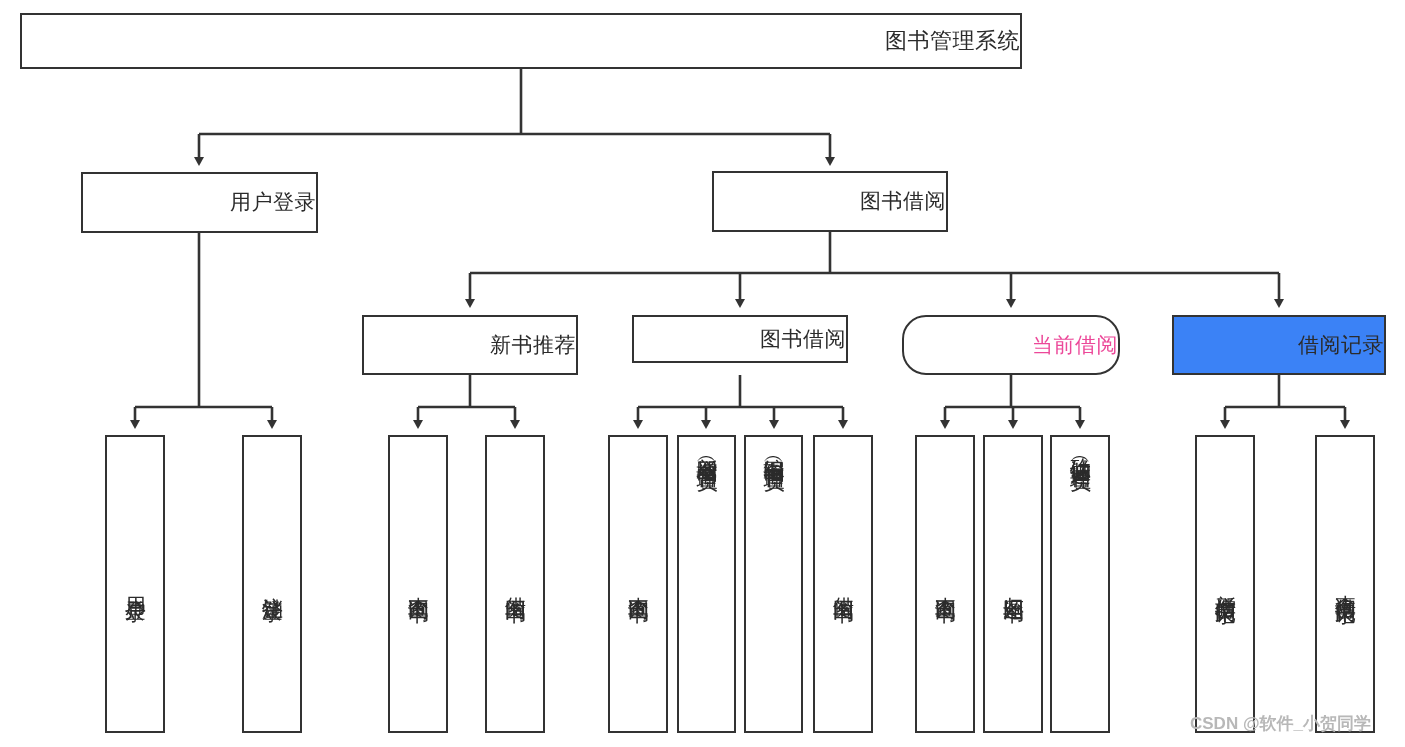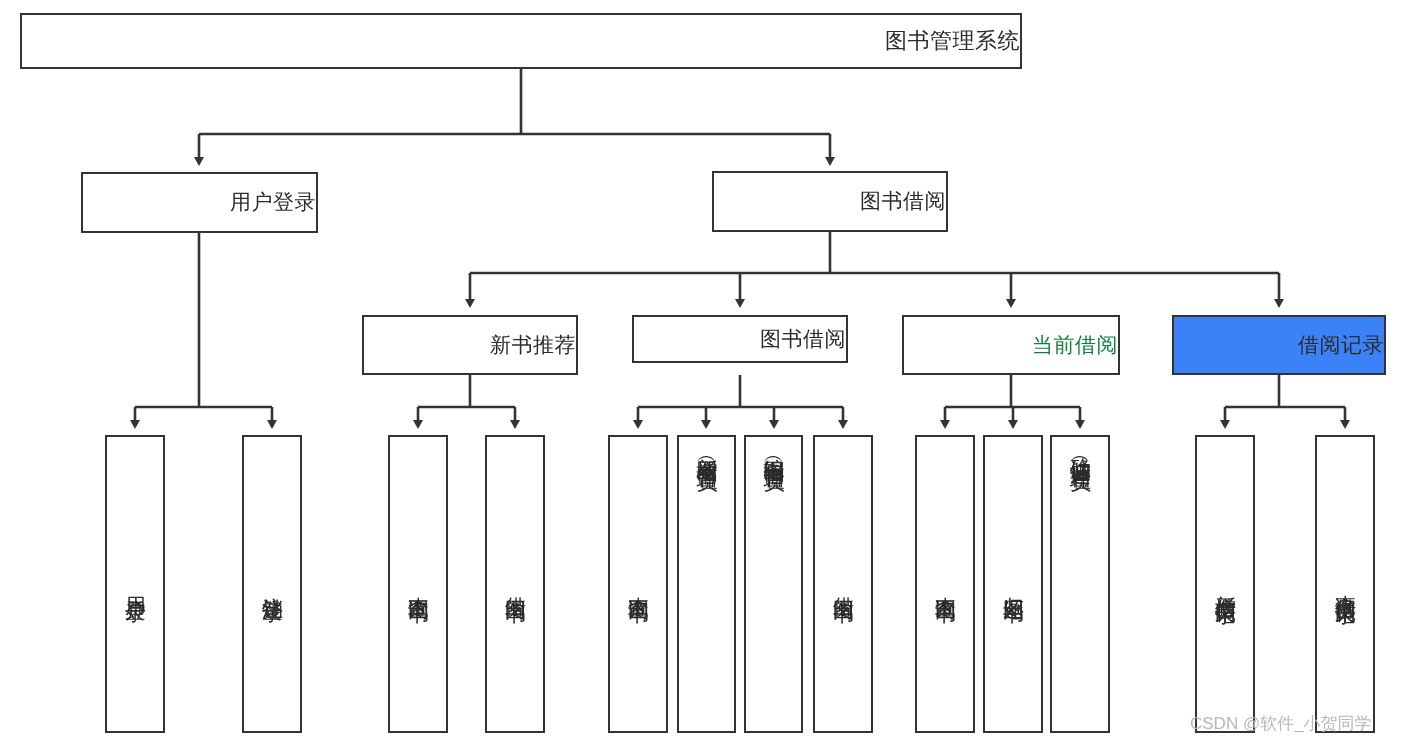--- a/index.html
+++ b/index.html
@@ -70,20 +70,21 @@
     align-items: flex-start;
   }
   .watermark {
     position: absolute;
     left: 1190px;
     top: 712px;
     font-size: 17px;
     color: #b8b8b8;
     white-space: nowrap;
     z-index: 3;
+    font-weight: bold;
   }
 </style>
 </head>
 <body>
 
 <div id="canvas" style="background: rgb(255, 255, 255);">
 
   <svg id="wires" viewBox="0 0 1405 747">
     <defs>
       <marker id="arrow" markerWidth="9" markerHeight="10" refX="1" refY="5" orient="auto" markerUnits="userSpaceOnUse">
@@ -147,21 +148,21 @@
   <div class="node h" style="left: 712px; top: 171px; width: 236px; height: 61px; border-color: rgb(51, 51, 51); color: rgb(43, 43, 43); background: rgb(255, 255, 255);">
     <span class="label">图书借阅</span>
   </div>
 
   <div class="node h" style="left: 362px; top: 315px; width: 216px; height: 60px; border-color: rgb(51, 51, 51); color: rgb(43, 43, 43); background: rgb(255, 255, 255);">
     <span class="label">新书推荐</span>
   </div>
   <div class="node h" style="left: 632px; top: 315px; width: 216px; height: 48px; border-color: rgb(51, 51, 51); color: rgb(43, 43, 43); background: rgb(255, 255, 255);">
     <span class="label">图书借阅</span>
   </div>
-  <div class="node h" style="left: 902px; top: 315px; width: 218px; height: 60px; border-color: rgb(51, 51, 51); color: #15803d; background: rgb(255, 255, 255);">
+  <div class="node h" style="left: 902px; top: 315px; width: 218px; height: 60px; border-color: rgb(51, 51, 51); color: #ec4899; background: rgb(255, 255, 255); border-radius: 24px;">
     <span class="label">当前借阅</span>
   </div>
   <div class="node h" style="left: 1172px; top: 315px; width: 214px; height: 60px; border-color: rgb(51, 51, 51); color: rgb(43, 43, 43); background: #3b82f6;">
     <span class="label">借阅记录</span>
   </div>
 
   <div class="node v" style="left: 105px; top: 435px; width: 60px; height: 298px; border-color: rgb(51, 51, 51); color: rgb(43, 43, 43); background: rgb(255, 255, 255);">
     <span class="label">用户登录</span>
   </div>
   <div class="node v" style="left: 242px; top: 435px; width: 60px; height: 298px; border-color: rgb(51, 51, 51); color: rgb(43, 43, 43); background: rgb(255, 255, 255);">

